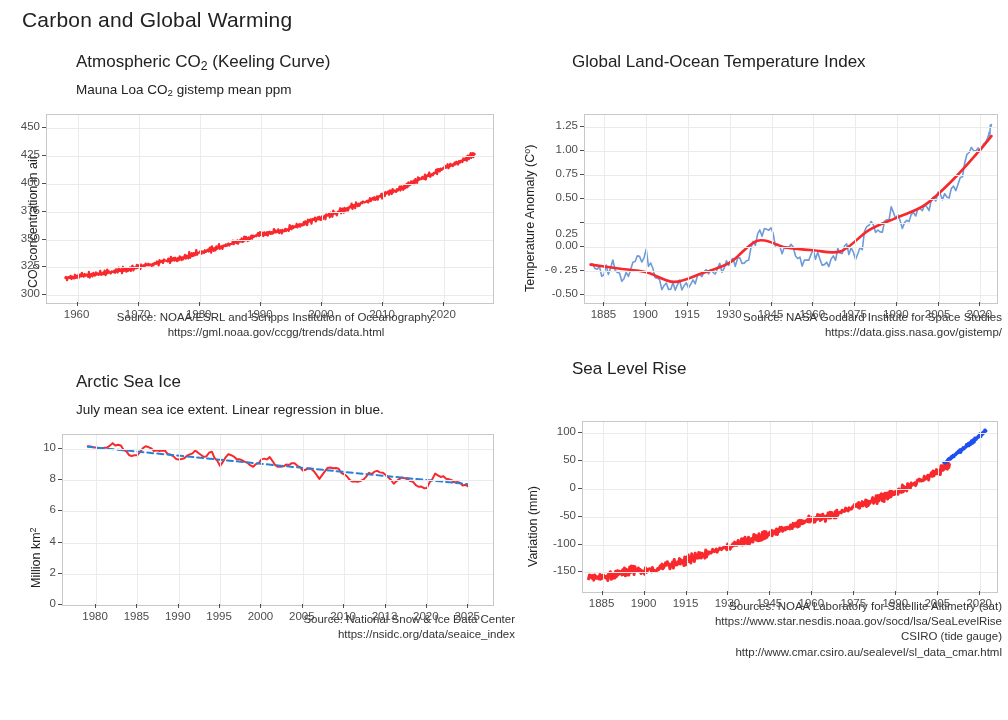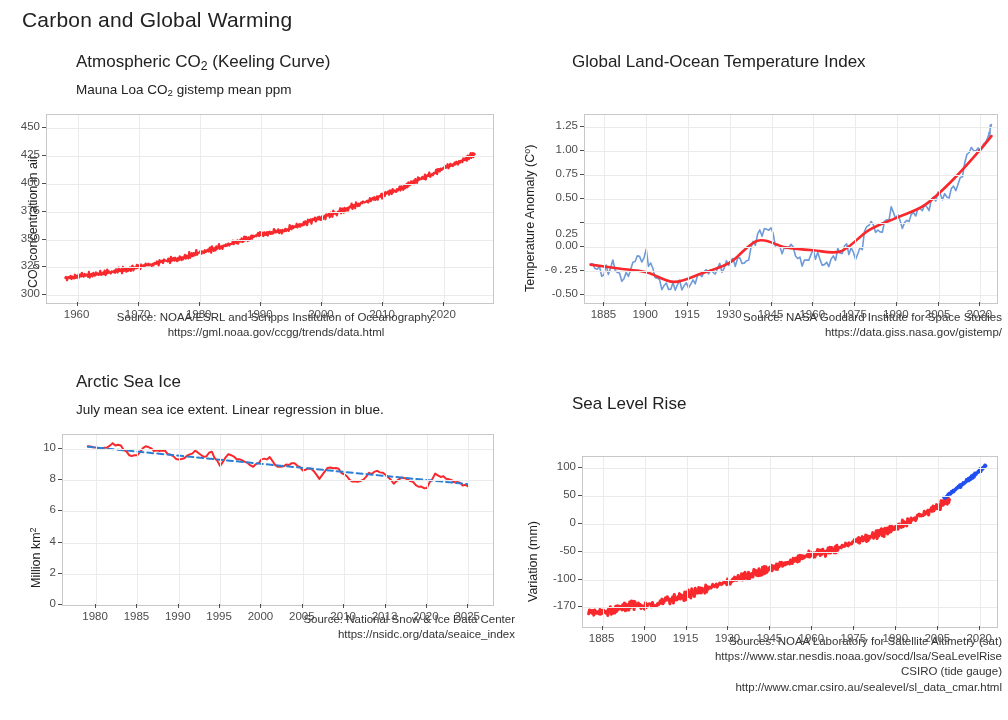--- a/index.html
+++ b/index.html
@@ -24,21 +24,21 @@
     letter-spacing: 0.2px;
   }
   .panel {
     position: absolute;
     width: 504px;
     height: 330px;
   }
   .panel-tl { left: 0px;   top: 38px; }
   .panel-tr { left: 504px; top: 38px; }
   .panel-bl { left: 0px;   top: 358px; padding-left: 19px; }
-  .panel-br { left: 504px; top: 380px; }
+  .panel-br { left: 504px; top: 345px; }
 
   .panel-title {
     position: absolute;
     left: 76px;
     top: 14px;
     font-size: 17px;
     color: #222222;
   }
   .panel-subtitle {
     position: absolute;
@@ -322,21 +322,21 @@
       <div class="gridline" style="left: 313.297px; top: 0px; width: 1px; height: 170px;"></div>
       <div class="gridline" style="left: 355.257px; top: 0px; width: 1px; height: 170px;"></div>
       <div class="gridline" style="left: 397.216px; top: 0px; width: 1px; height: 170px;"></div>
     </div>
 
   <div class="panel-caption" style="top:254px; right:6px; width:470px;">Sources: NOAA Laboratory for Satellite Altimetry (sat)
 https://www.star.nesdis.noaa.gov/socd/lsa/SeaLevelRise
 CSIRO (tide gauge)
 http://www.cmar.csiro.au/sealevel/sl_data_cmar.html</div>
 <div class="tick-mark" style="left: 74px; top: 226.492px; width: 4px; height: 1px;"></div>
-    <div class="tick-label tick-y" style="left: 14px; width: 58px; top: 219.492px;">-170</div>
+    <div class="tick-label tick-y" style="left: 14px; width: 58px; top: 219.492px;">-150</div>
     <div class="tick-mark" style="left: 74px; top: 198.623px; width: 4px; height: 1px;"></div>
     <div class="tick-label tick-y" style="left: 14px; width: 58px; top: 191.623px;">-100</div>
     <div class="tick-mark" style="left: 74px; top: 170.754px; width: 4px; height: 1px;"></div>
     <div class="tick-label tick-y" style="left: 14px; width: 58px; top: 163.754px;">-50</div>
     <div class="tick-mark" style="left: 74px; top: 142.885px; width: 4px; height: 1px;"></div>
     <div class="tick-label tick-y" style="left: 14px; width: 58px; top: 135.885px;">0</div>
     <div class="tick-mark" style="left: 74px; top: 115.016px; width: 4px; height: 1px;"></div>
     <div class="tick-label tick-y" style="left: 14px; width: 58px; top: 108.016px;">50</div>
     <div class="tick-mark" style="left: 74px; top: 87.1475px; width: 4px; height: 1px;"></div>
     <div class="tick-label tick-y" style="left: 14px; width: 58px; top: 80.1475px;">100</div>

